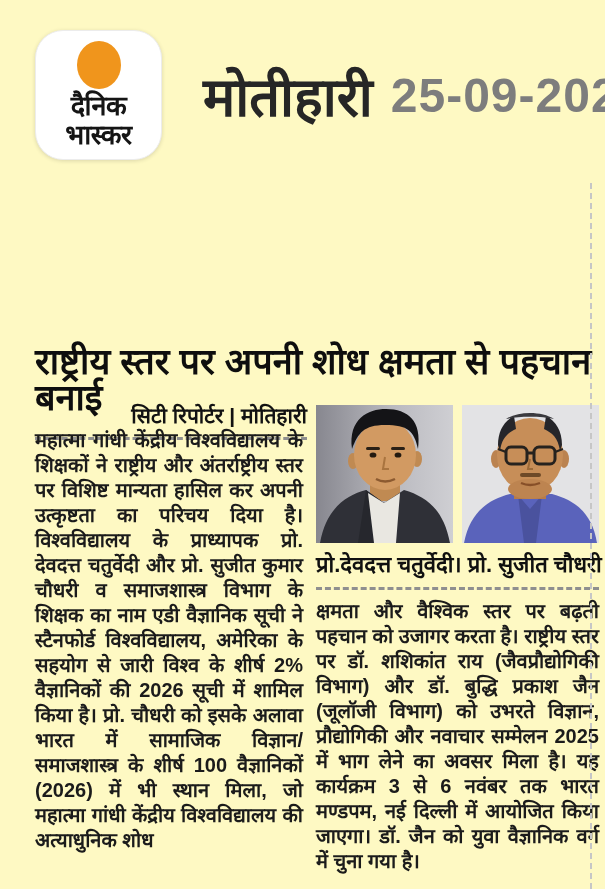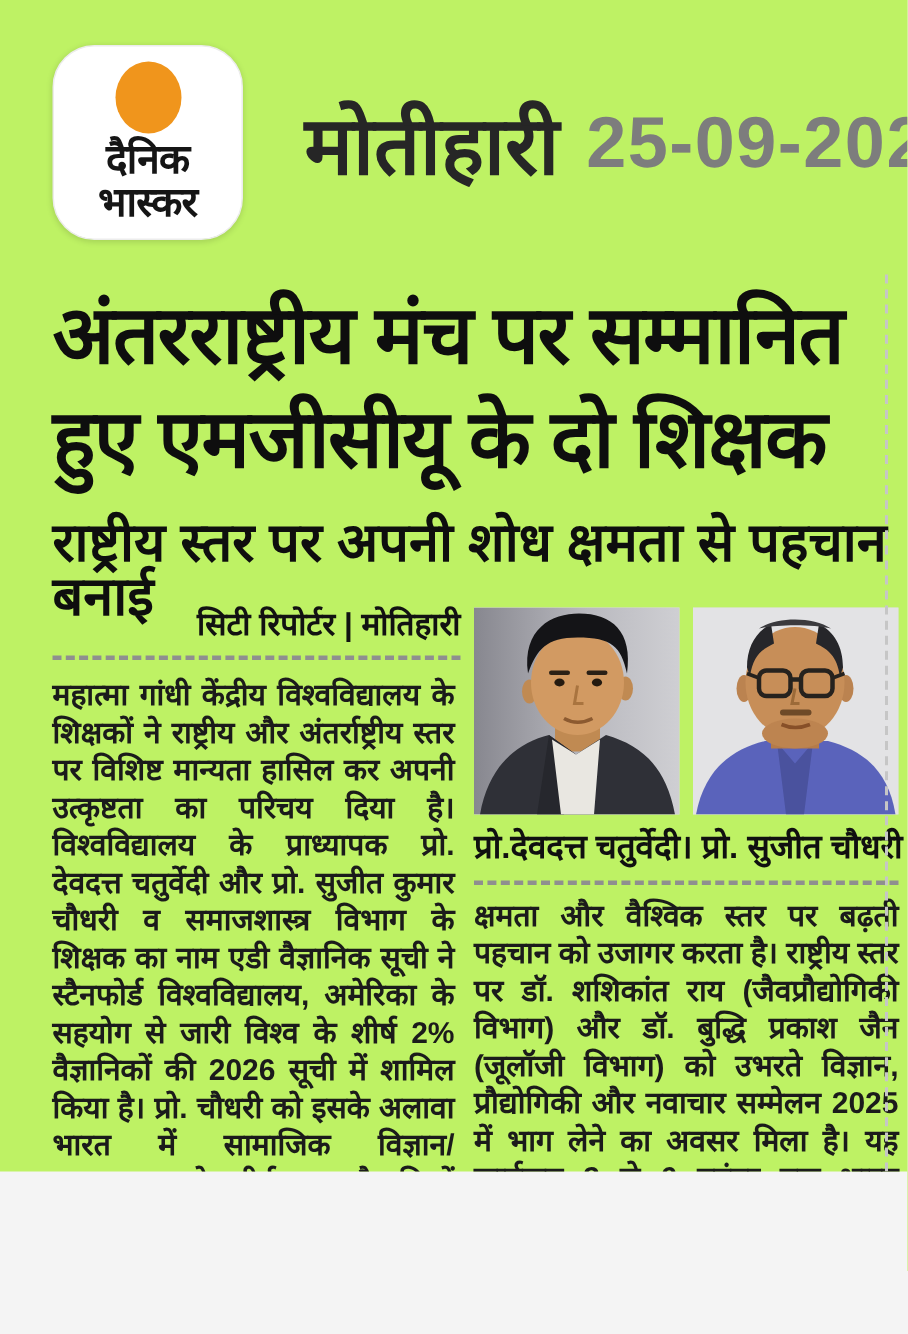--- a/index.html
+++ b/index.html
@@ -2,22 +2,22 @@
 <html lang="hi"><head>
 <meta charset="utf-8">
 <style>
   html,body{margin:0;padding:0;}
   body{
     width:605px;height:889px;
     background:#f4f4f4;
     font-family:"Liberation Sans","DejaVu Sans",sans-serif;
   }
   .page{
-    position:relative;width:605px;height:781px;
-    background:#bef264;overflow:hidden;
+    position:relative;width:605px;height:889px;
+    background:#fef9c3;overflow:hidden;
   }
   
   .masthead{position:absolute;top:30px;left:35px;display:flex;align-items:center;}
   .logo-card{
     width:125px;height:128px;border-radius:28px;background:#ffffff;
     border:1px solid #ececec;box-shadow:0 1px 4px rgba(0,0,0,.14);
     display:flex;flex-direction:column;align-items:center;justify-content:center;
   }
   .logo-sun{width:44px;height:48px;border-radius:50%;background:#F0951C;margin-bottom:3px;}
   .logo-text{font-size:27px;font-weight:800;line-height:29px;color:#151515;text-align:center;letter-spacing:-0.5px;}
@@ -36,21 +36,21 @@
   .byline-wrap{
     position:absolute;left:35px;top:401px;width:272px;text-align:right;
     border-bottom:3px dashed #8f8f8f;padding-bottom:8px;
   }
   .byline{font-size:21px;font-weight:700;color:#121212;}
   
   .bodytext{
     font-size:20px;line-height:25px;font-weight:600;color:#1b1b1b;
     text-align:justify;margin:0;
   }
-  .col1{position:absolute;left:35px;top:452px;width:268px;}
+  .col1{position:absolute;left:35px;top:428px;width:268px;}
   .col2{position:absolute;left:316px;top:405px;width:283px;}
   .photos{display:flex;gap:9px;}
   .photo{width:137px;height:138px;display:block;background:#ddd;}
   .caption{
     font-size:22px;font-weight:700;color:#101010;margin-top:5px;
     border-bottom:3px dashed #8f8f8f;padding-bottom:9px;white-space:nowrap;
   }
   .col2 .bodytext{margin-top:9px;}
   
   .col-rule{
@@ -68,21 +68,20 @@
       <div class="logo-sun"></div>
       <div class="logo-text">
         <span>दैनिक</span><br>
         <span>भास्कर</span>
       </div>
     </div>
     <div class="edition">मोतीहारी</div>
     <div class="date">25-09-2025</div>
   </header>
 
-  <h1 class="headline">अंतरराष्ट्रीय मंच पर सम्मानित हुए एमजीसीयू के दो शिक्षक</h1>
   <h2 class="subheadline">राष्ट्रीय स्तर पर अपनी शोध क्षमता से पहचान बनाई</h2>
 
   <div class="byline-wrap">
     <div class="byline">सिटी रिपोर्टर | मोतिहारी</div>
   </div>
 
   <p class="bodytext col1">महात्मा गांधी केंद्रीय विश्वविद्यालय के शिक्षकों ने राष्ट्रीय और अंतर्राष्ट्रीय स्तर पर विशिष्ट मान्यता हासिल कर अपनी उत्कृष्टता का परिचय दिया है। विश्वविद्यालय के प्राध्यापक प्रो. देवदत्त चतुर्वेदी और प्रो. सुजीत कुमार चौधरी व समाजशास्त्र विभाग के शिक्षक का नाम एडी वैज्ञानिक सूची ने स्टैनफोर्ड विश्वविद्यालय, अमेरिका के सहयोग से जारी विश्व के शीर्ष 2% वैज्ञानिकों की 2026 सूची में शामिल किया है। प्रो. चौधरी को इसके अलावा भारत में सामाजिक विज्ञान/समाजशास्त्र के शीर्ष 100 वैज्ञानिकों (2026) में भी स्थान मिला, जो महात्मा गांधी केंद्रीय विश्वविद्यालय की अत्याधुनिक शोध</p>
 
   <div class="col2">
     <div class="photos">

